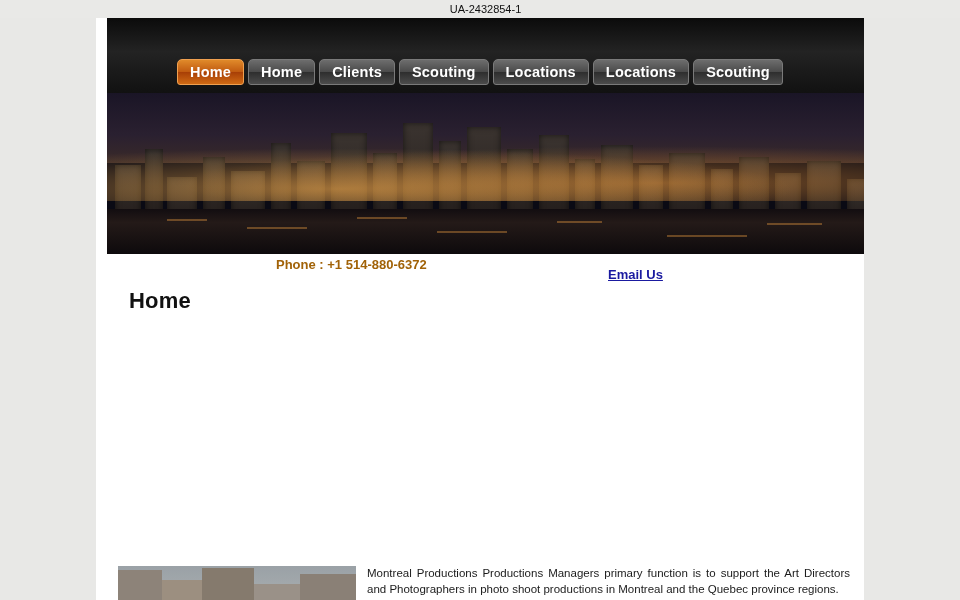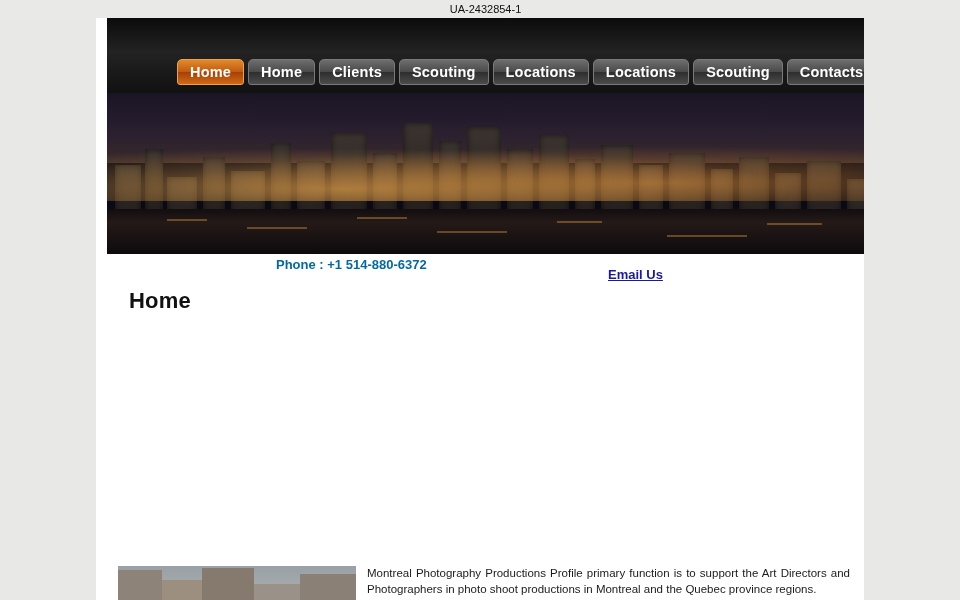--- a/index.html
+++ b/index.html
@@ -103,21 +103,21 @@
     width: 768px;
     height: 28px;
     background: #ffffff;
   }
   #phone-text {
     position: absolute;
     left: 158px;
     top: 3px;
     font-size: 13px;
     font-weight: bold;
-    color: #0369a1;
+    color: #a16207;
   }
   #email-link {
     position: absolute;
     left: 490px;
     top: 13px;
     font-size: 13px;
     font-weight: bold;
     color: #1a1aa0;
     text-decoration: underline;
     cursor: pointer;
@@ -166,21 +166,20 @@
 
   <div id="nav-wrap">
     <div id="nav">
       <div class="nav-item active">Home</div>
       <div class="nav-item">Home</div>
       <div class="nav-item">Clients</div>
       <div class="nav-item">Scouting</div>
       <div class="nav-item">Locations</div>
       <div class="nav-item">Locations</div>
       <div class="nav-item">Scouting</div>
-      <div class="nav-item">Contacts</div>
     </div>
   </div>
 
   <div id="hero">
     <div class="sky"></div>
     <div class="skyline">
       <div class="bldg" style="left:8px;  width:26px; height:58px;"></div>
       <div class="bldg" style="left:38px; width:18px; height:74px;"></div>
       <div class="bldg" style="left:60px; width:30px; height:46px;"></div>
       <div class="bldg" style="left:96px; width:22px; height:66px;"></div>
@@ -227,17 +226,17 @@
     <div id="photo-carriage">
       <div class="carriage-sky"></div>
       <div class="carriage-bld" style="left:0;   top:4px;  width:44px; height:104px;"></div>
       <div class="carriage-bld" style="left:44px; top:14px; width:40px; height:94px; background:#9c8f80;"></div>
       <div class="carriage-bld" style="left:84px; top:2px;  width:52px; height:106px; background:#857a6d;"></div>
       <div class="carriage-bld" style="left:136px;top:18px; width:46px; height:90px; background:#9a9188;"></div>
       <div class="carriage-bld" style="left:182px;top:8px;  width:56px; height:100px; background:#8a8076;"></div>
 
     </div>
 
-    <div class="para" style="left:249px; top:284px; width:494px;">Montreal Photography Productions Profile primary function is to support the Art Directors and Photographers in photo shoot productions in Montreal and the Quebec province regions.</div>
+    <div class="para" style="left:249px; top:284px; width:494px;">Montreal Productions Productions Managers primary function is to support the Art Directors and Photographers in photo shoot productions in Montreal and the Quebec province regions.</div>
 
   </div>
 
 </div>
 
 </body></html>

